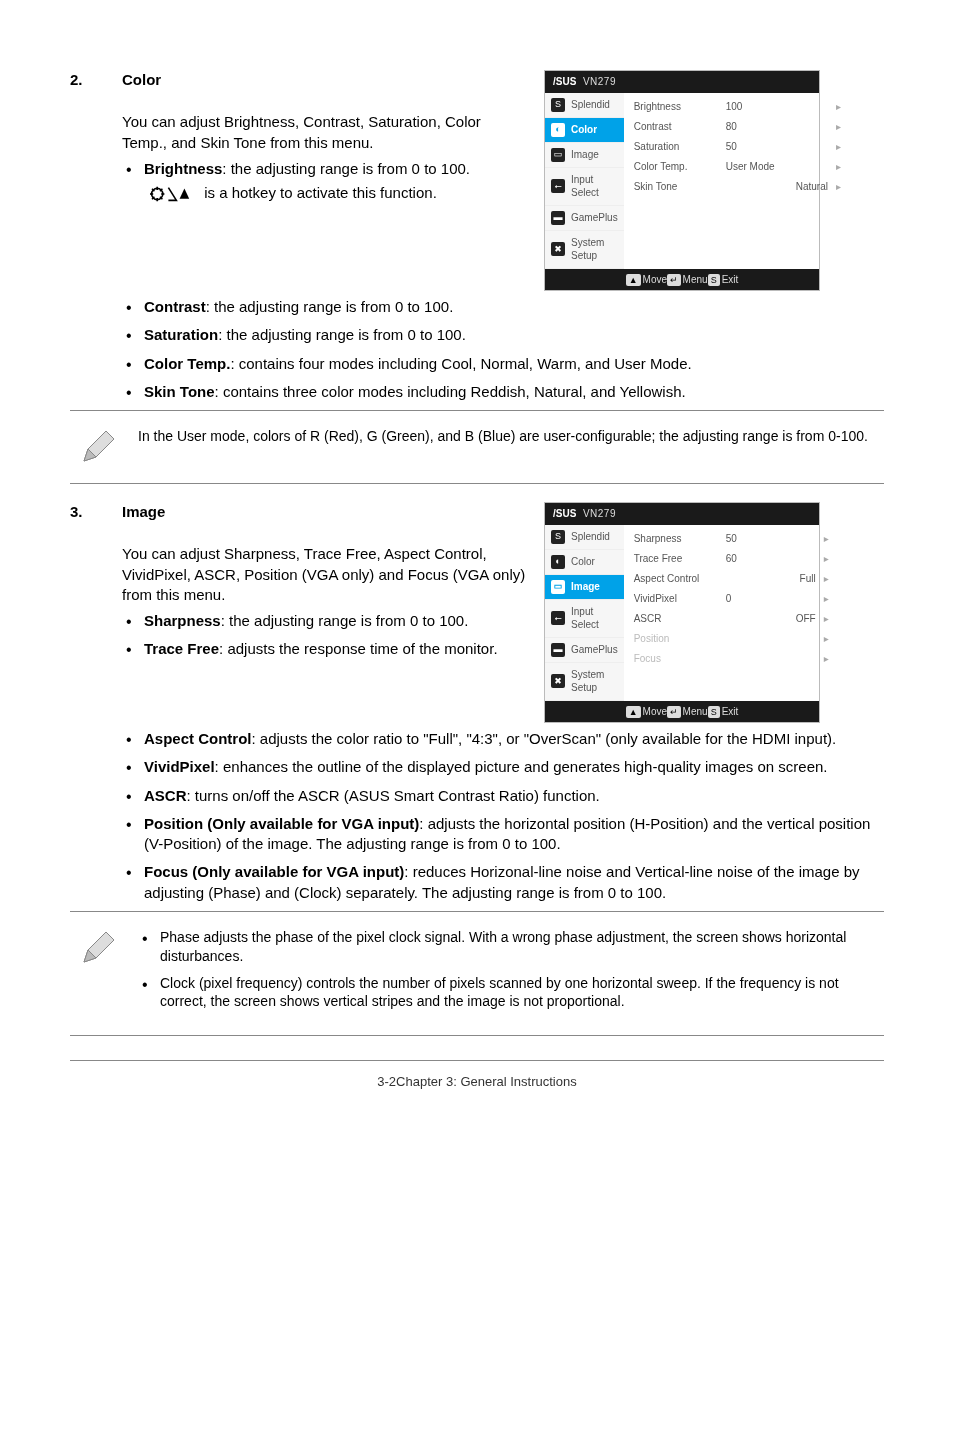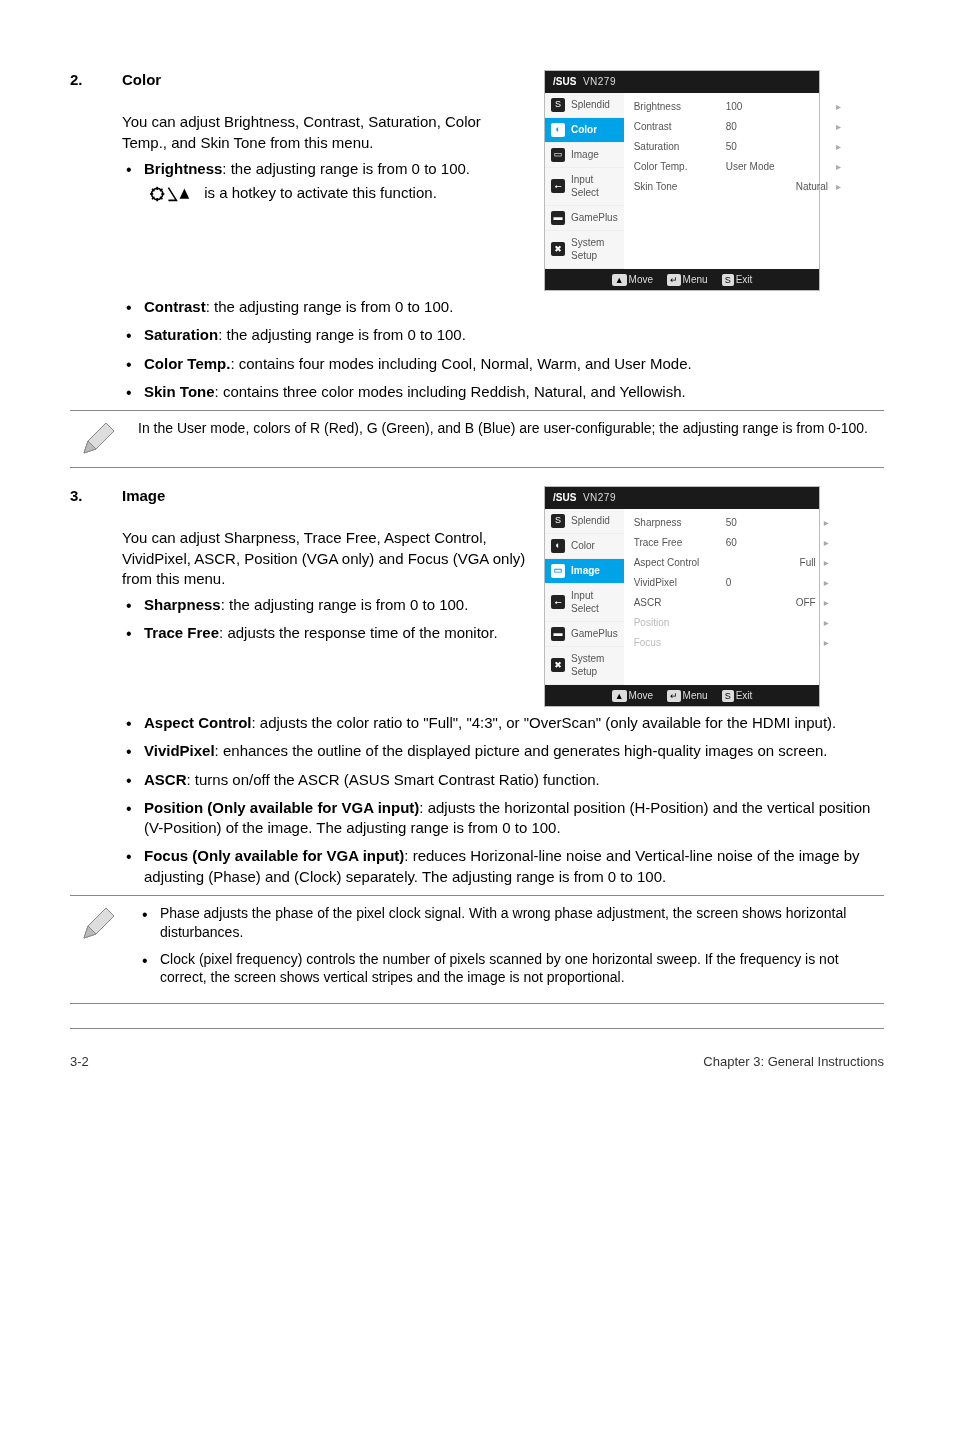--- a/index.html
+++ b/index.html
@@ -28,21 +28,21 @@
   .ul1 { list-style: none; padding-left: 0; margin-top: 6px; }
   .ul1 > li { position: relative; padding-left: 22px; margin-bottom: 8px; }
   .ul1 > li::before { content: "•"; position: absolute; left: 4px; top: 0; font-size: 16px; }
   .ul2 { list-style: none; padding-left: 0; }
   .ul2 > li { position: relative; padding-left: 22px; margin-bottom: 8px; }
   .ul2 > li::before { content: "•"; position: absolute; left: 4px; top: 0; font-size: 16px; }
 
   .hotkey-icons { display: inline-flex; align-items: center; vertical-align: middle; margin-right: 4px; }
   .hotkey-icons svg { height: 16px; }
 
-  .notebox { display: flex; align-items: flex-start; gap: 16px; border-top: 1px solid #888; border-bottom: 1px solid #888; padding: 8px 4px; margin: 4px 0; }
+  .notebox { display: flex; align-items: flex-start; gap: 16px; border-top: 1px solid #888; border-bottom: 1px solid #888; padding: 16px 4px; margin: 4px 0; }
   .notebox .pen { flex: 0 0 48px; display:flex; align-items:center; justify-content:center; }
   .notebox .note-text { flex: 1 1 auto; font-size: 14px; }
   .notebox ul { list-style: none; }
   .notebox ul li { position: relative; padding-left: 22px; margin-bottom: 8px; }
   .notebox ul li::before { content: "•"; position: absolute; left: 4px; top: 0; }
 
   
   .osd {
     background: #fff;
     border: 1px solid #bbb;
@@ -75,25 +75,25 @@
   .osd-side-item.active .mini-icon { background:#fff; color:#00a2e8; }
   .osd-main { flex: 1 1 auto; padding: 4px 10px 4px 10px; }
   .osd-row { display: flex; align-items: center; height: 20px; color:#555; }
   .osd-row.dim { color:#bbb; }
   .osd-row .c1 { width: 92px; }
   .osd-row .c2 { width: 70px; }
   .osd-row .c3 { flex: 1; text-align: right; padding-right: 8px; }
   .osd-row .c4 { width: 10px; color:#aaa; }
   .osd-foot {
     background:#1a1a1a; color:#ddd; font-size:10px;
-    display:flex; gap:14px; padding:4px 10px; justify-content:center; align-items:center;
+    display:flex; padding:4px 10px; justify-content:center; align-items:center;
   }
   .osd-foot .tag { background:#ddd; color:#000; border-radius:2px; padding:0 3px; font-size:9px; margin-right:2px; display:inline-block; }
 
-  .footer { display:flex; justify-content:space-between; border-top:1px solid #888; padding-top:24px; margin-top:24px; font-size:13px; color:#333; }
+  .footer { display:flex; justify-content:center; border-top:1px solid #888; padding-top:12px; margin-top:24px; font-size:13px; color:#333; }
 
   b { font-weight: bold; }
 </style>
 </head>
 <body>
 
 <div class="section">
   <div class="two-col">
     <div class="col-text">
       <div class="hdr-row">

